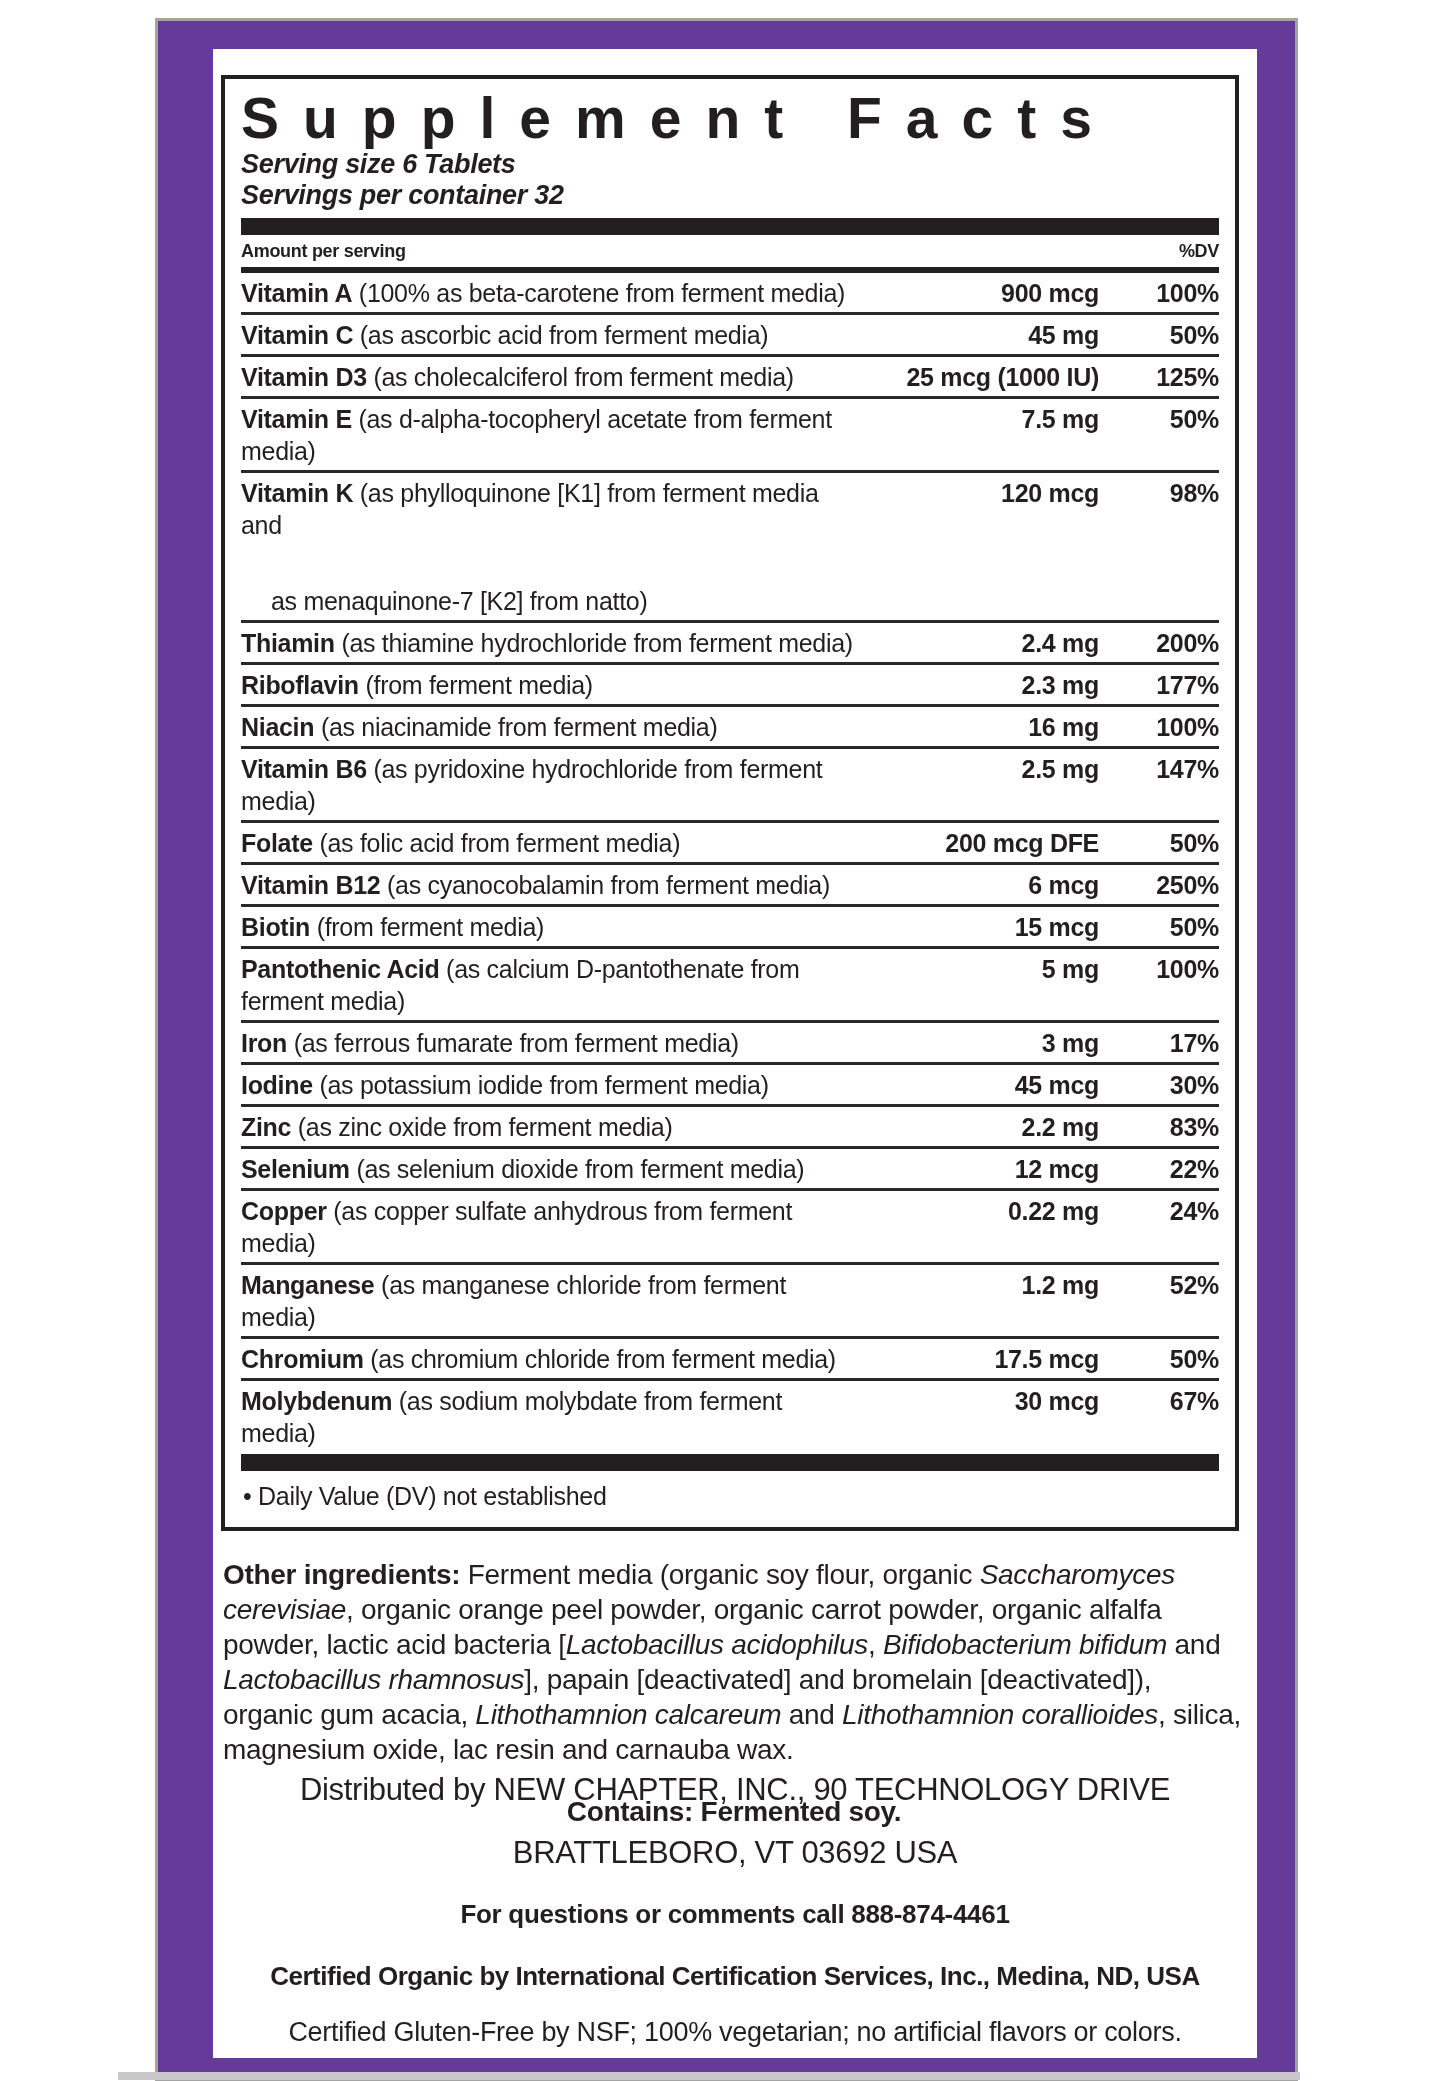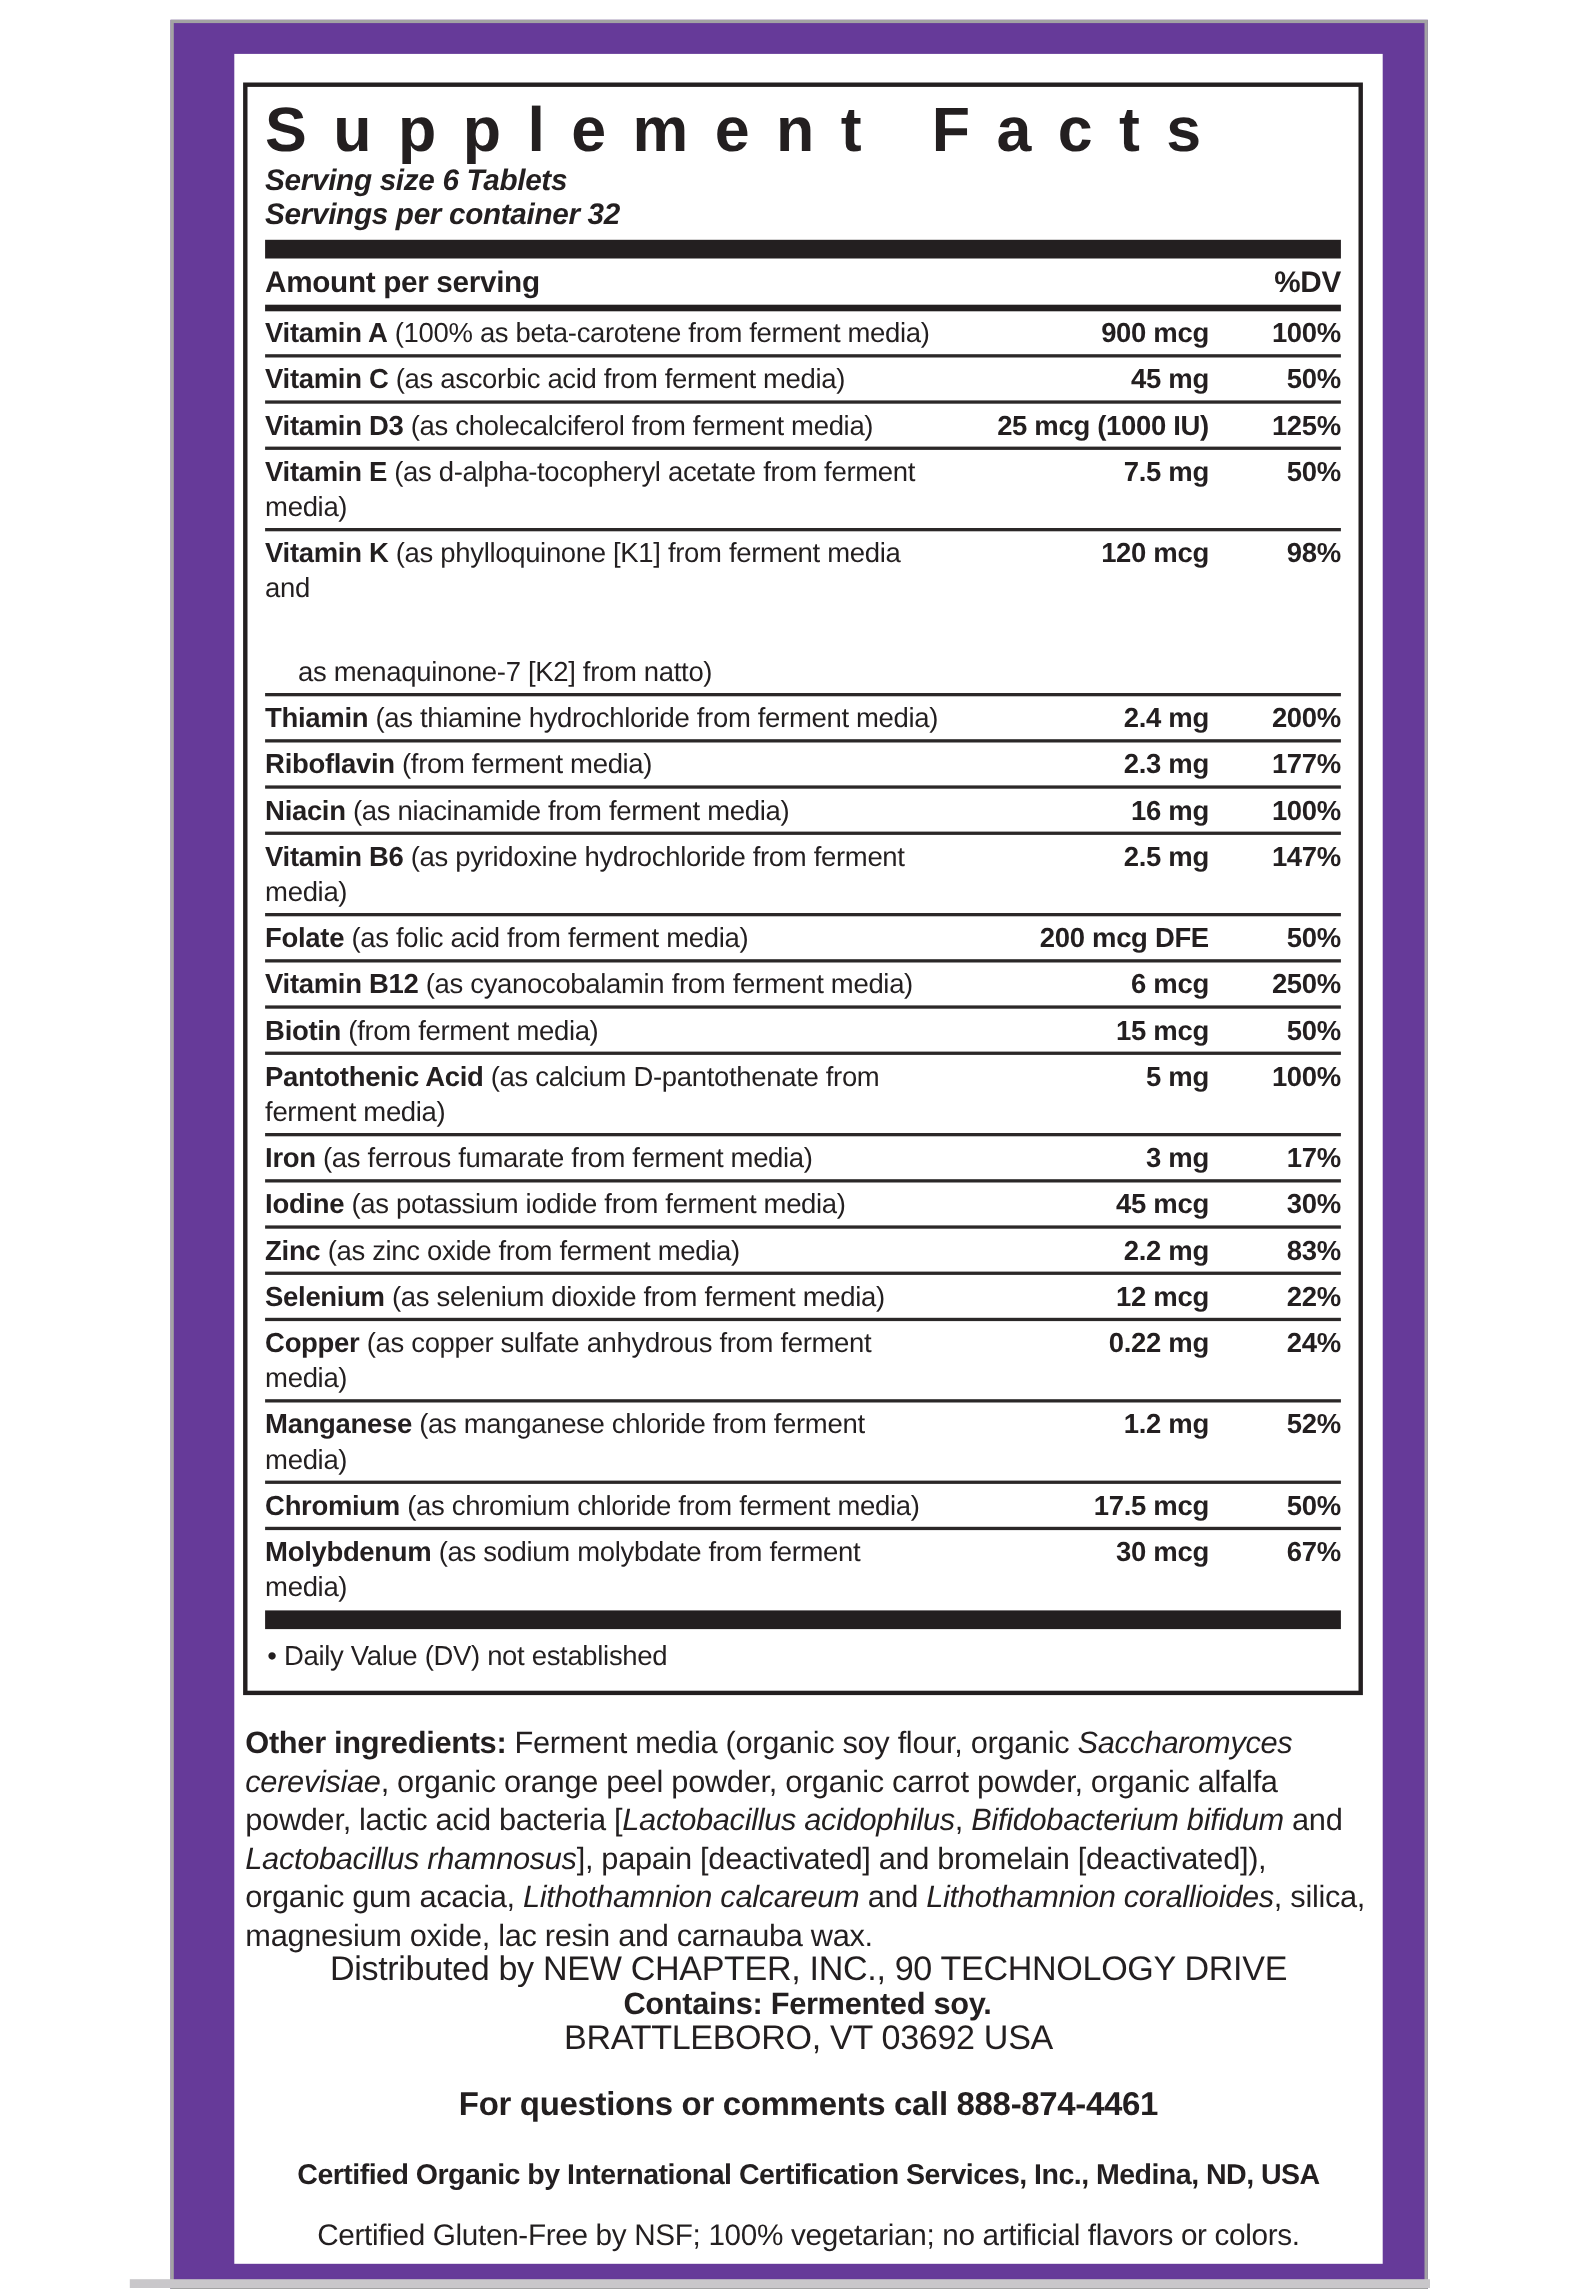--- a/index.html
+++ b/index.html
@@ -55,21 +55,21 @@
     font-style:italic;
   }
   .thick-bar{
     height:17px;
     background:#231f20;
     margin-top:7px;
   }
   .col-header-row{
     display:flex;
     justify-content:space-between;
-    font-size:27px;
+    font-size:18px;
     font-weight:bold;
     padding:6px 0 5px 0;
   }
   .mid-rule{
     height:6px;
     background:#231f20;
   }
   .rows{}
   .nrow{
     display:flex;
@@ -113,21 +113,21 @@
   
   .footer-block{
     position:absolute;
     left:0; right:0;
     top:1722px;
     text-align:center;
   }
   .f-line{white-space:nowrap;}
   .f-addr1{font-size:31px; line-height:38px; margin-bottom:25px;}
   .f-addr2{font-size:31px; line-height:38px; margin-bottom:23px;}
-  .f-phone{font-size:30px; line-height:38px; font-weight:bold; margin-bottom:26px;}
+  .f-phone{font-size:26px; line-height:38px; font-weight:bold; margin-bottom:26px;}
   .f-organic{font-size:26px; line-height:34px; font-weight:bold; letter-spacing:-0.5px; margin-bottom:22px;}
   .f-gluten{font-size:27px; line-height:34px;}
 </style>
 </head>
 <body>
 
 <div class="frame">
   <div class="inner">
 
     <div class="facts-box">

